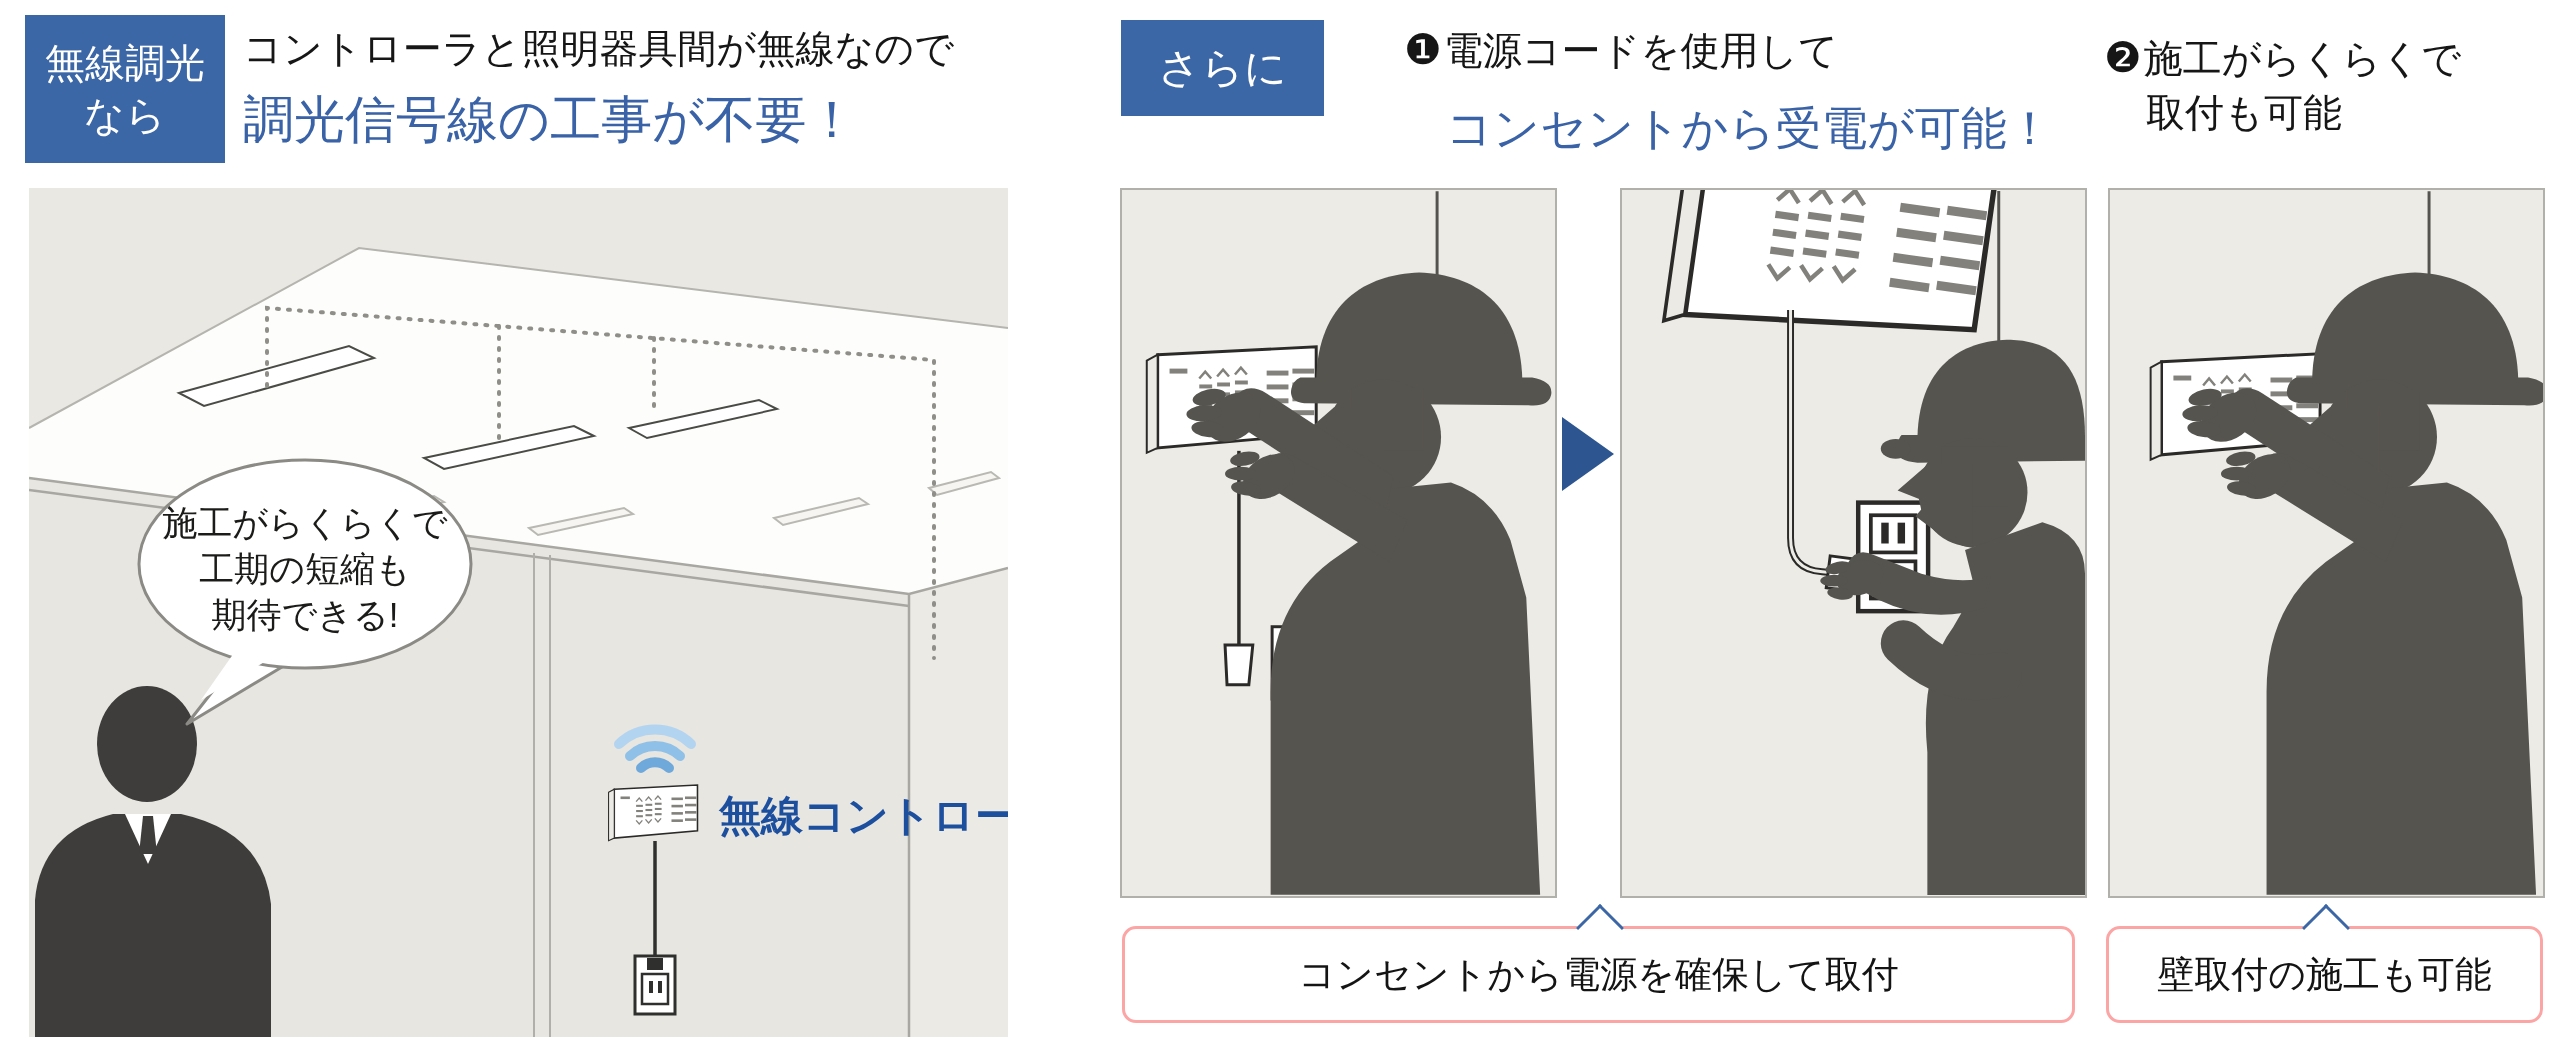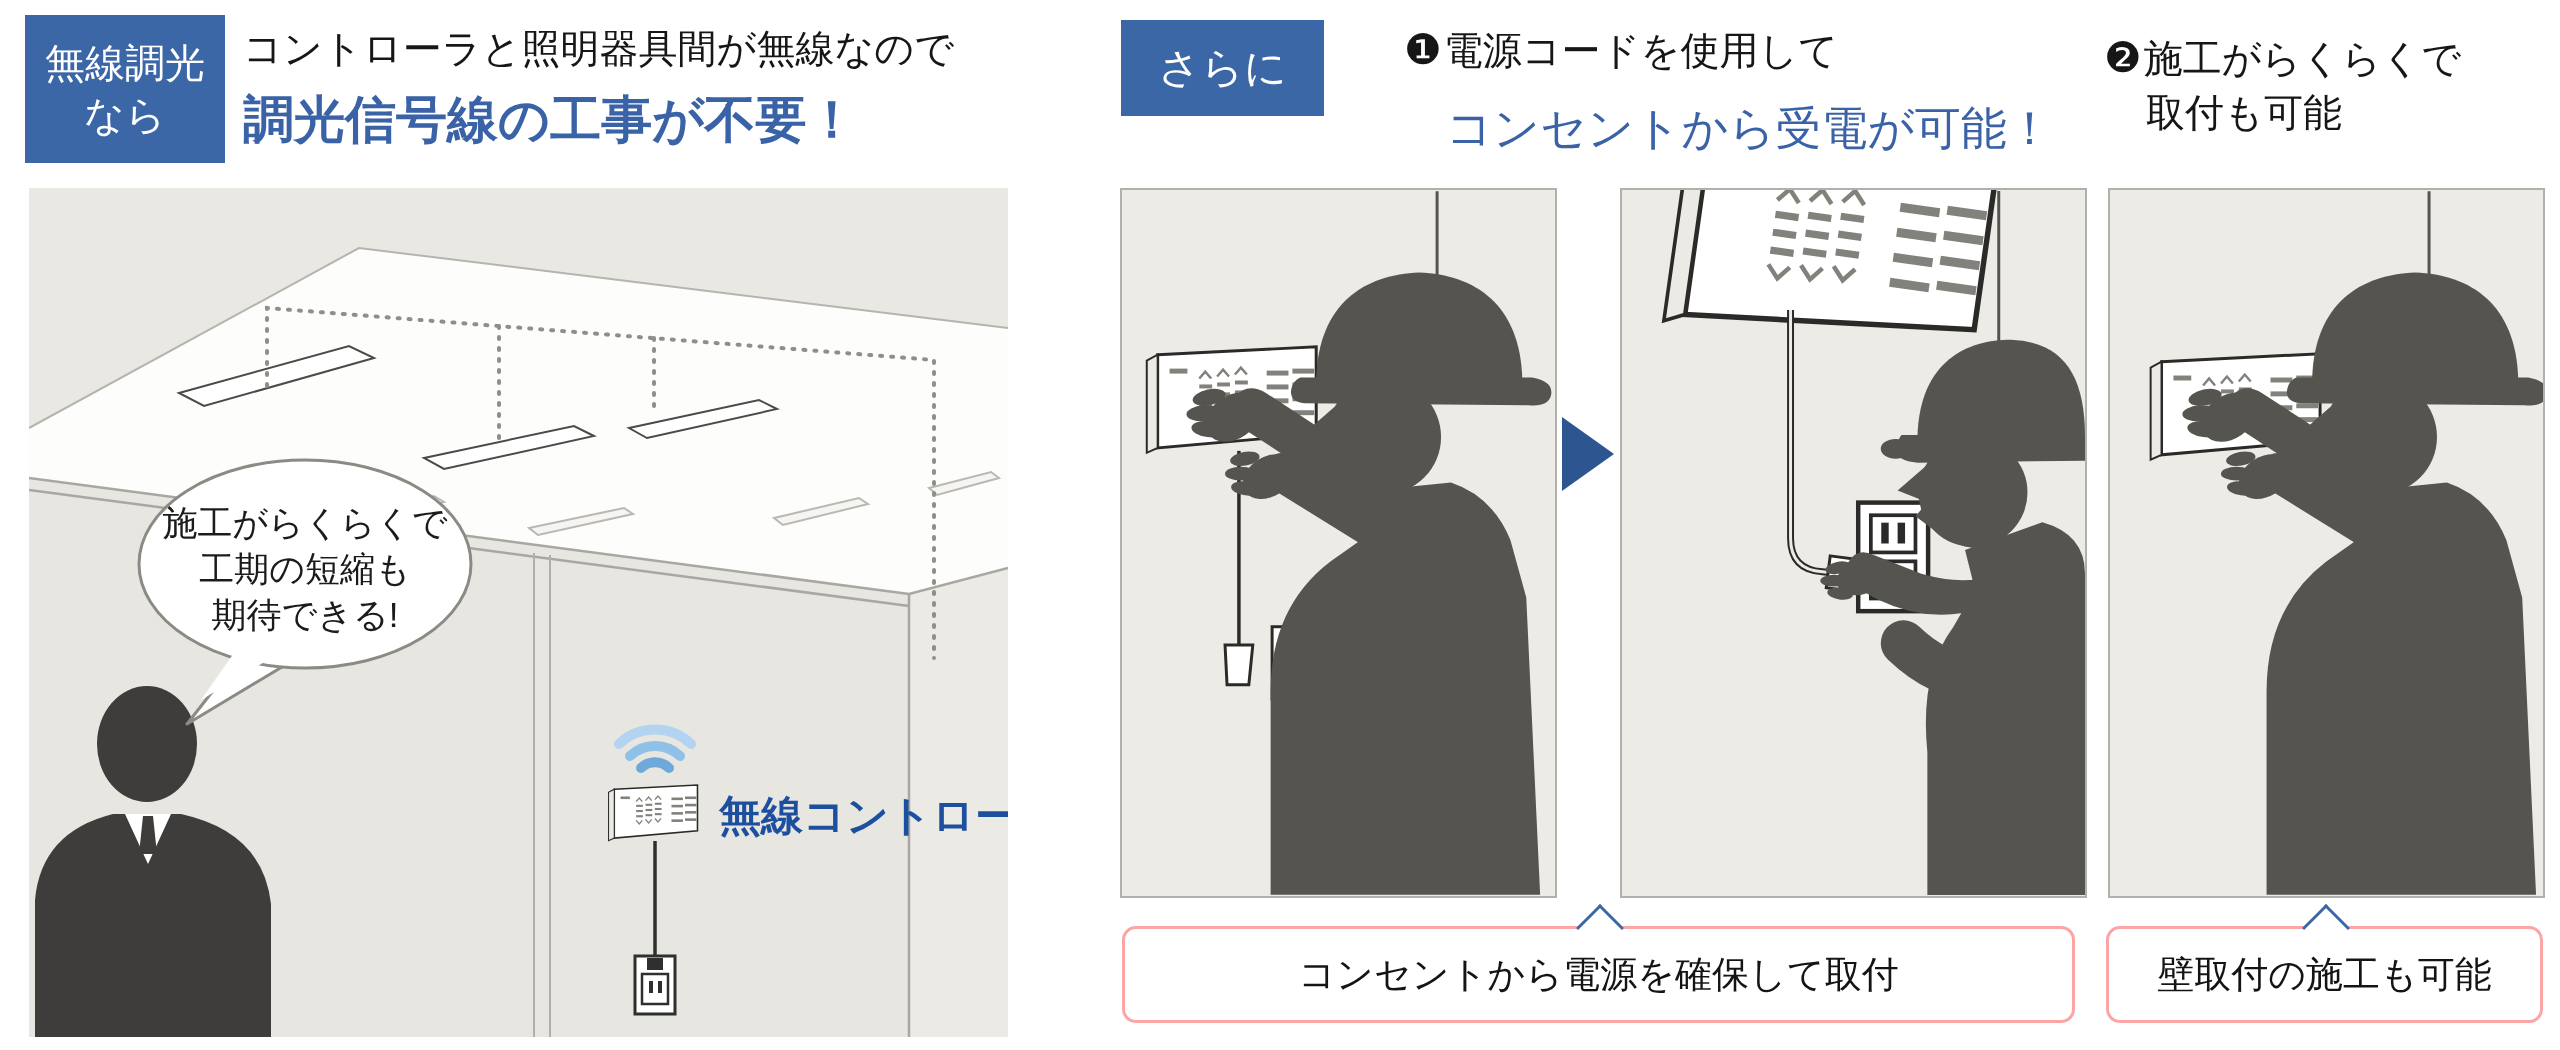--- a/index.html
+++ b/index.html
@@ -11,21 +11,21 @@
   .badge{
     position:absolute;background:#3c67a6;color:#ffffff;
     display:flex;flex-direction:column;align-items:center;justify-content:center;
     text-align:center;line-height:1.3;
   }
   .badge-left{left:25px;top:15px;width:200px;height:148px;font-size:40px;}
   .badge-right{left:1121px;top:20px;width:203px;height:96px;font-size:42px;}
   
   .head-left{position:absolute;left:243px;top:22px;}
   .head-black{font-size:39px;color:#161616;white-space:nowrap;}
-  .head-blue{margin-top:10px;font-size:51px;font-weight:700;color:#3a63a7;white-space:nowrap;}
+  .head-blue{margin-top:10px;font-size:51px;font-weight:400;color:#3a63a7;white-space:nowrap;}
   .point1{position:absolute;left:1404px;top:24px;}
   .point-line{font-size:39px;color:#161616;white-space:nowrap;}
   .point-marker{font-size:42px;margin-right:2px;}
   .point1 .point-blue{margin-top:20px;margin-left:42px;font-size:46px;font-weight:500;color:#3a63a7;white-space:nowrap;}
   .point2{position:absolute;left:2104px;top:32px;}
   .point2 .second{margin-left:42px;}
   
   .scene{position:absolute;left:29px;top:188px;width:979px;height:849px;background:#e9e8e2;}
   .scene svg{display:block;width:100%;height:100%;}
   

